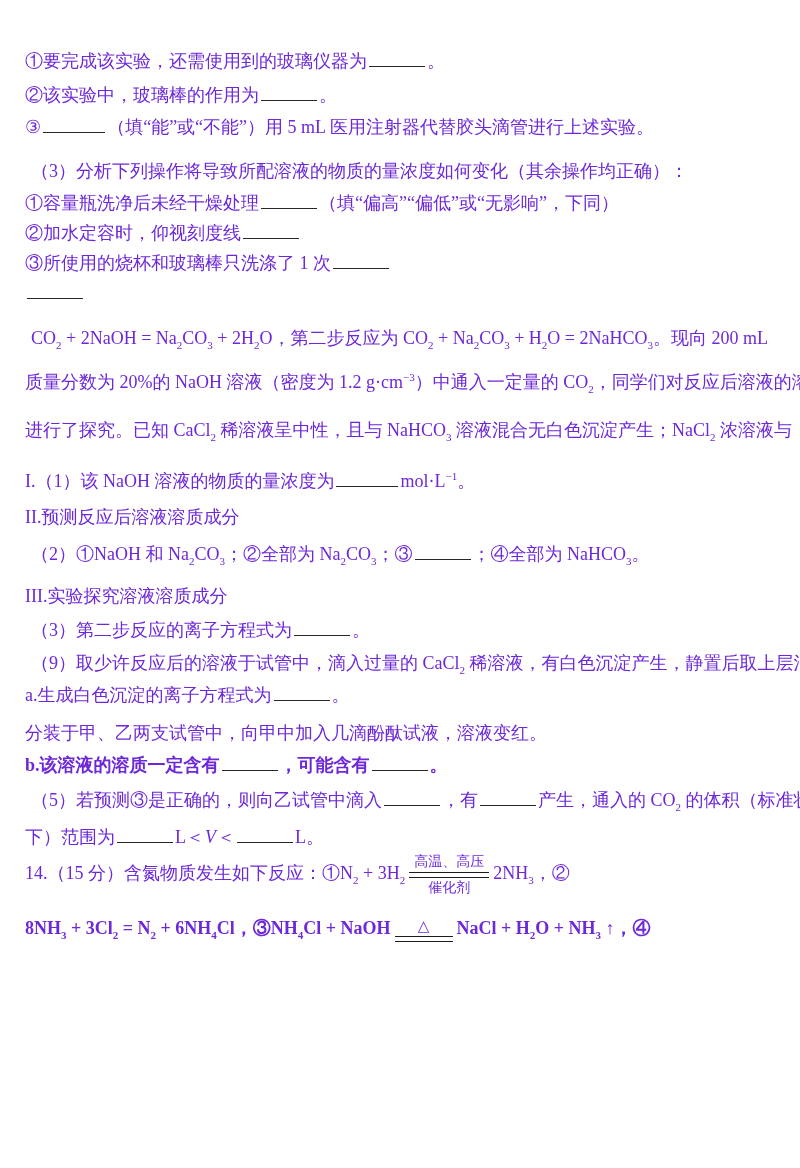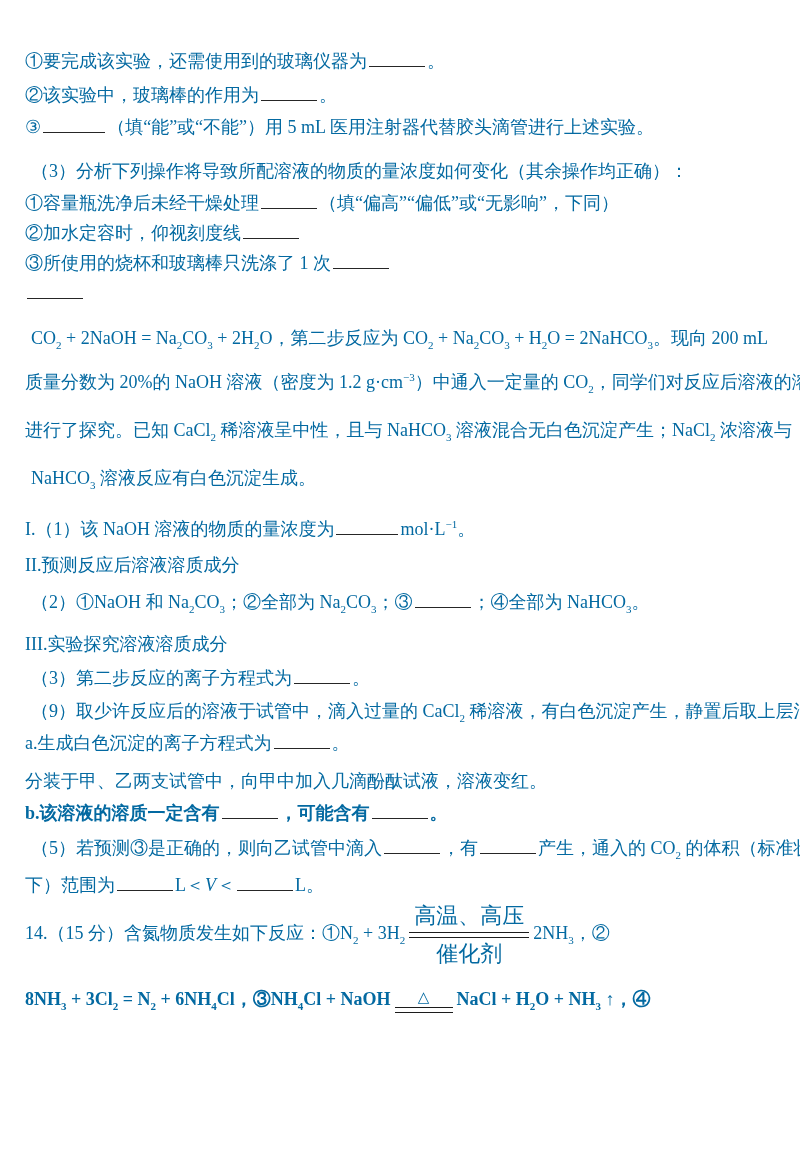--- a/index.html
+++ b/index.html
@@ -2,21 +2,21 @@
 <html><head>
 <meta charset="utf-8">
 <style>
   html, body { margin: 0; padding: 0; background: #ffffff; }
   .page {
     position: relative;
     width: 800px;
     height: 1168px;
     box-sizing: border-box;
     background: #ffffff;
-    color: #0369a1;
+    color: #6d28d9;
     font-family: "Liberation Serif", "DejaVu Serif", serif;
     font-size: 18px;
     padding: 46px 28px 0 25px;
     overflow: hidden;
   }
   .line {
     line-height: 30px;
     white-space: nowrap;
   }
   .line.ind { padding-left: 6px; }
@@ -32,21 +32,21 @@
     vertical-align: baseline;
   }
   .cond {
     display: inline-flex;
     flex-direction: column;
     align-items: center;
     vertical-align: middle;
     margin: 0 4px;
   }
   .cond .above, .cond .below {
-    font-size: 22px;
+    font-size: 14px;
     line-height: 1.45;
     padding: 0 5px;
     white-space: nowrap;
   }
   .cond .above.tri-glyph { font-size: 15px; line-height: 1.3; }
   .cond .bar {
     align-self: stretch;
     height: 4px;
     border-top: 1.6px solid #1c1c1c;
     border-bottom: 1.6px solid #1c1c1c;
@@ -62,21 +62,20 @@
       <div class="line" style="margin-top: 4px;"><span>②该实验中，玻璃棒的作用为</span><span class="blank"></span><span>。</span></div>
       <div class="line" style="margin-top: 2px;"><span>③</span><span class="blank" style="width: 62px;"></span><span>（填“能”或“不能”）用 5 mL 医用注射器代替胶头滴管进行上述实验。</span></div>
       <div class="line ind" style="margin-top: 14px;"><span>（3）分析下列操作将导致所配溶液的物质的量浓度如何变化（其余操作均正确）：</span></div>
       <div class="line" style="margin-top: 2px;"><span>①容量瓶洗净后未经干燥处理</span><span class="blank"></span><span>（填“偏高”“偏低”或“无影响”，下同）</span></div>
       <div class="line" style="margin-top: 0px;"><span>②加水定容时，仰视刻度线</span><span class="blank"></span></div>
       <div class="line" style="margin-top: 0px;"><span>③所使用的烧杯和玻璃棒只洗涤了 1 次</span><span class="blank"></span></div>
       <div class="line" style="margin-top: 0px;"><span class="blank"></span></div>
       <div class="line ind" style="margin-top: 15px;"><span>CO</span><sub>2</sub><span> + 2NaOH = Na</span><sub>2</sub><span>CO</span><sub>3</sub><span> + 2H</span><sub>2</sub><span>O，第二步反应为 CO</span><sub>2</sub><span> + Na</span><sub>2</sub><span>CO</span><sub>3</sub><span> + H</span><sub>2</sub><span>O = 2NaHCO</span><sub>3</sub><span>。现向 200 mL</span></div>
       <div class="line" style="margin-top: 14px;"><span>质量分数为 20%的 NaOH 溶液（密度为 1.2 g·cm</span><sup>−3</sup><span>）中通入一定量的 CO</span><sub>2</sub><span>，同学们对反应后溶液的溶质</span></div>
       <div class="line" style="margin-top: 18px;"><span>进行了探究。已知 CaCl</span><sub>2</sub><span> 稀溶液呈中性，且与 NaHCO</span><sub>3</sub><span> 溶液混合无白色沉淀产生；NaCl</span><sub>2</sub><span> 浓溶液与</span></div>
-      <div class="line ind" style="margin-top: 18px;"><span>NaHCO</span><sub>3</sub><span> 溶液反应有白色沉淀生成。</span></div>
       <div class="line" style="margin-top: 21px;"><span>I.（1）该 NaOH 溶液的物质的量浓度为</span><span class="blank" style="width: 62px;"></span><span>mol·L</span><sup>−1</sup><span>。</span></div>
       <div class="line" style="margin-top: 6px;"><span>II.预测反应后溶液溶质成分</span></div>
       <div class="line ind" style="margin-top: 7px;"><span>（2）①NaOH 和 Na</span><sub>2</sub><span>CO</span><sub>3</sub><span>；②全部为 Na</span><sub>2</sub><span>CO</span><sub>3</sub><span>；③</span><span class="blank"></span><span>；④全部为 NaHCO</span><sub>3</sub><span>。</span></div>
       <div class="line" style="margin-top: 12px;"><span>III.实验探究溶液溶质成分</span></div>
       <div class="line ind" style="margin-top: 4px;"><span>（3）第二步反应的离子方程式为</span><span class="blank"></span><span>。</span></div>
       <div class="line ind" style="margin-top: 3px;"><span>（9）取少许反应后的溶液于试管中，滴入过量的 CaCl</span><sub>2</sub><span> 稀溶液，有白色沉淀产生，静置后取上层清液，</span></div>
       <div class="line" style="margin-top: 2px;"><span>a.生成白色沉淀的离子方程式为</span><span class="blank"></span><span>。</span></div>
       <div class="line" style="margin-top: 8px;"><span>分装于甲、乙两支试管中，向甲中加入几滴酚酞试液，溶液变红。</span></div>
       <div class="line" style="margin-top: 2px; font-weight: bold;"><span>b.该溶液的溶质一定含有</span><span class="blank"></span><span>，可能含有</span><span class="blank"></span><span>。</span></div>
       <div class="line ind" style="margin-top: 5px;"><span>（5）若预测③是正确的，则向乙试管中滴入</span><span class="blank"></span><span>，有</span><span class="blank"></span><span>产生，通入的 CO</span><sub>2</sub><span> 的体积（标准状况</span></div>

